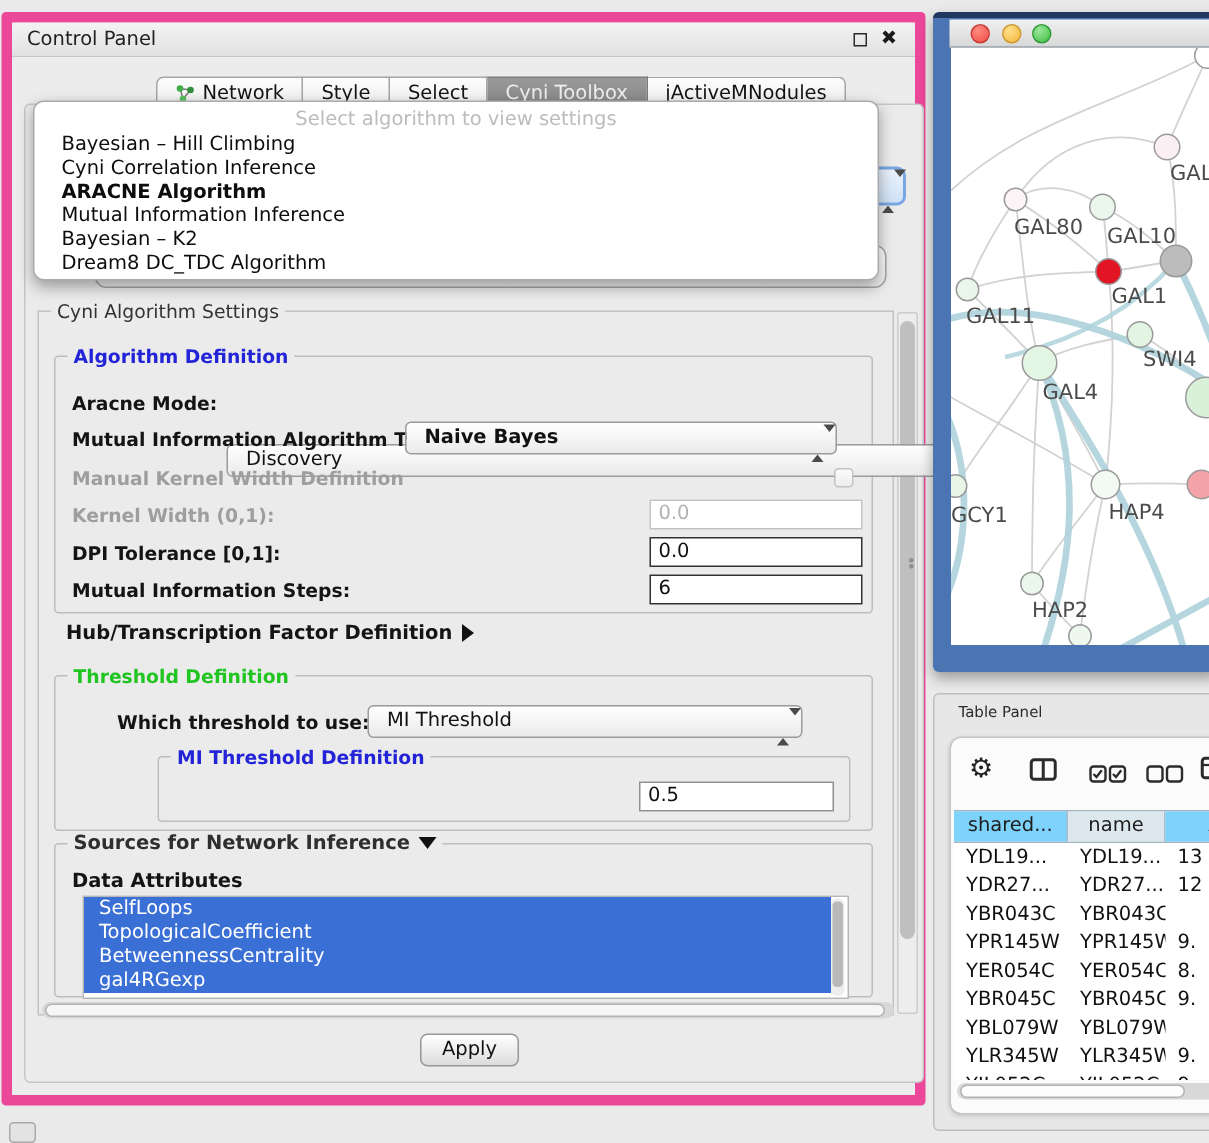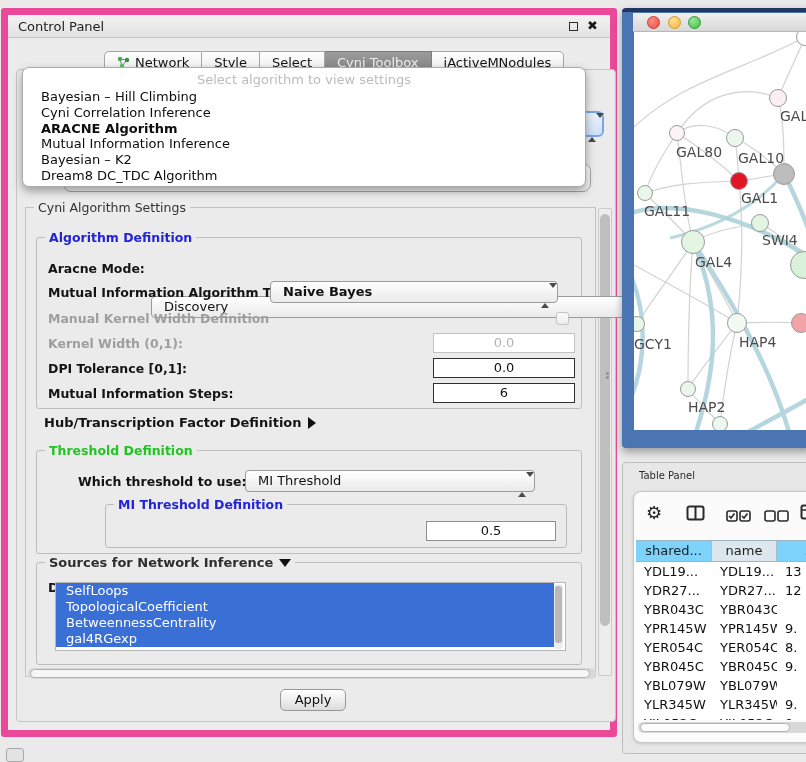--- a/index.html
+++ b/index.html
@@ -66,31 +66,31 @@
   .combo{position:absolute;height:22px;border:1px solid #9b9b9b;border-radius:4px;
       background:linear-gradient(#ffffff,#eaeaea);font-size:13px;line-height:20px;
       padding-left:12px;color:#111;}
   .arrows{position:absolute;right:7px;top:4px;width:9px;}
   .arr-up{width:0;height:0;border-left:4px solid transparent;border-right:4px solid transparent;
       border-bottom:5px solid #4a4a4a;margin-bottom:2px;}
   .arr-dn{width:0;height:0;border-left:4px solid transparent;border-right:4px solid transparent;
       border-top:5px solid #4a4a4a;}
 
   .tfield{position:absolute;height:20px;background:#fff;border:1px solid #303030;
-      font-size:13px;line-height:18px;text-align:center;padding:0 5px;color:#111;}
+      font-size:13px;line-height:18px;text-align:left;padding:0 5px;color:#111;}
   .tfield.dis{border:1px solid #c2c2c2;color:#b3b3b3;}
   .checkbox{position:absolute;width:13px;height:13px;border:1px solid #c3c3c3;border-radius:3px;
       background:linear-gradient(#fbfbfb,#ededed);}
 
   .tri-right{display:inline-block;width:0;height:0;border-top:6px solid transparent;
       border-bottom:6px solid transparent;border-left:8px solid #111;vertical-align:-2px;margin-left:6px;}
   .tri-down{display:inline-block;width:0;height:0;border-left:6px solid transparent;
       border-right:6px solid transparent;border-top:8px solid #111;vertical-align:0px;margin-left:6px;}
 
-  .listbox{position:absolute;left:47px;top:567px;width:511px;height:69px;background:#ffffff;
+  .listbox{position:absolute;left:47px;top:582px;width:511px;height:69px;background:#ffffff;
       border:1px solid #b7b7b7;}
   .attr-item{width:498px;height:16px;background:#3a6fd6;color:#ffffff;font-size:13px;
       line-height:16px;padding-left:10px;white-space:nowrap;}
   .list-vscroll{position:absolute;right:2px;top:1px;width:9px;height:65px;background:#ededed;border-radius:4px;}
   .list-vscroll .thumb{position:absolute;left:1px;top:2px;width:7px;height:57px;background:#b9b9b9;border-radius:3px;}
 
   .hscroll{position:absolute;left:20px;top:653px;width:568px;height:11px;background:#d8d8d8;border-radius:6px;}
   .hscroll .thumb{position:absolute;left:2px;top:1px;width:560px;height:9px;background:#f6f6f6;
       border:1px solid #b2b2b2;border-radius:5px;}
 

